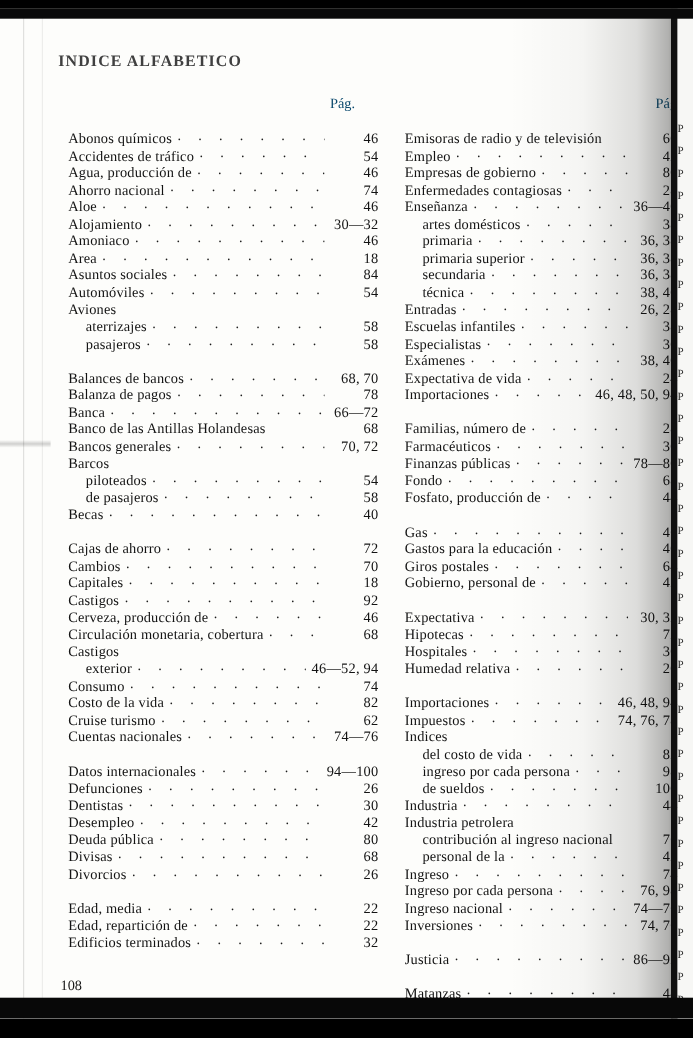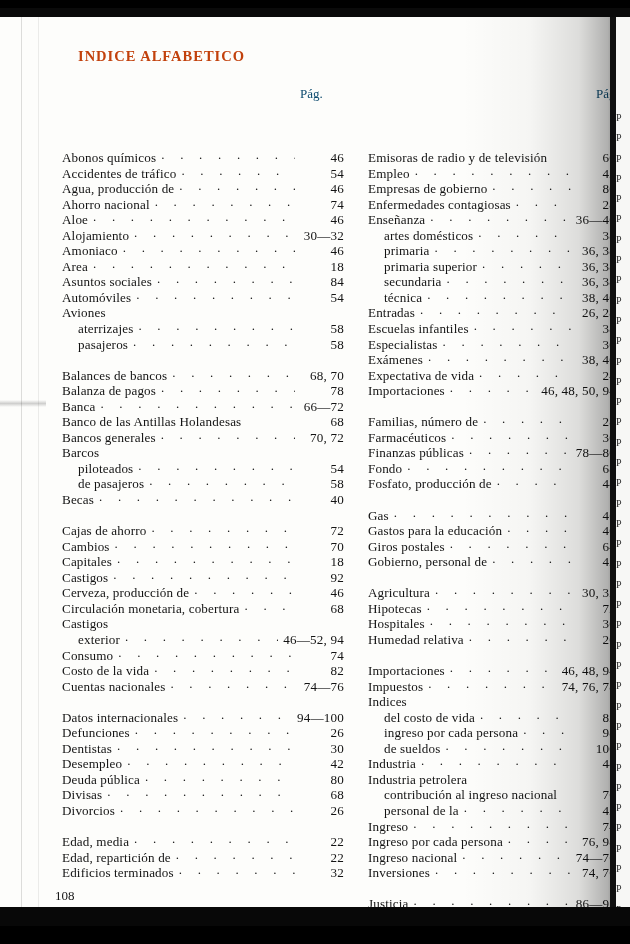--- a/index.html
+++ b/index.html
@@ -43,31 +43,31 @@
   #facing{
     position:absolute;left:616px;top:0;width:14px;height:918px;
     background:#f7f7f5;overflow:hidden;z-index:8;
     font-size:10px;line-height:20.3px;color:#2a2a2a;
     padding-top:100px;box-sizing:border-box;
   }
   #facing div{white-space:nowrap;}
 
   
   #title{
-    position:absolute;left:78px;top:40px;
-    font-size:14.5px;font-weight:bold;letter-spacing:1.0px;color:#c2410c;
+    position:absolute;left:53px;top:40px;
+    font-size:14.5px;font-weight:bold;letter-spacing:1.0px;color:#404040;
     font-family:"Liberation Serif","DejaVu Serif",serif;
   }
   .pag{
     position:absolute;font-size:13px;color:#0c4a6e;
   }
   #pag-left{left:300px;top:78px;}
   #pag-right{left:596px;top:78px;}
 
-  .column{position:absolute;top:110px;font-size:13.1px;color:#131313;margin-top:32px;}
+  .column{position:absolute;top:110px;font-size:13.1px;color:#131313;}
   #col-left{left:62px;width:282px;}
   #col-right{left:368px;width:248px;}
 
   .row{
     display:flex;align-items:baseline;
     height:15.55px;line-height:15.55px;white-space:nowrap;
   }
   .spacer{height:15.55px;}
   .label{flex:0 0 auto;letter-spacing:0.15px;}
   .label.sub{padding-left:16px;}
@@ -258,20 +258,25 @@
         <span class="label">Consumo</span>
         <span class="leader"></span>
         <span class="num">74</span>
       </div>
       <div class="row">
         <span class="label">Costo de la vida</span>
         <span class="leader"></span>
         <span class="num">82</span>
       </div>
       <div class="row">
+        <span class="label">Cruise turismo</span>
+        <span class="leader"></span>
+        <span class="num">62</span>
+      </div>
+      <div class="row">
         <span class="label">Cuentas nacionales</span>
         <span class="leader"></span>
         <span class="num">74—76</span>
       </div>
       <div class="spacer"></div>
       <div class="row">
         <span class="label">Datos internacionales</span>
         <span class="leader"></span>
         <span class="num">94—100</span>
       </div>
@@ -444,21 +449,21 @@
         <span class="leader"></span>
         <span class="num">64</span>
       </div>
       <div class="row">
         <span class="label">Gobierno, personal de</span>
         <span class="leader"></span>
         <span class="num">42</span>
       </div>
       <div class="spacer"></div>
       <div class="row">
-        <span class="label">Agricultura</span>
+        <span class="label">Expectativa</span>
         <span class="leader"></span>
         <span class="num">30, 32</span>
       </div>
       <div class="row">
         <span class="label">Hipotecas</span>
         <span class="leader"></span>
         <span class="num">72</span>
       </div>
       <div class="row">
         <span class="label">Hospitales</span>

